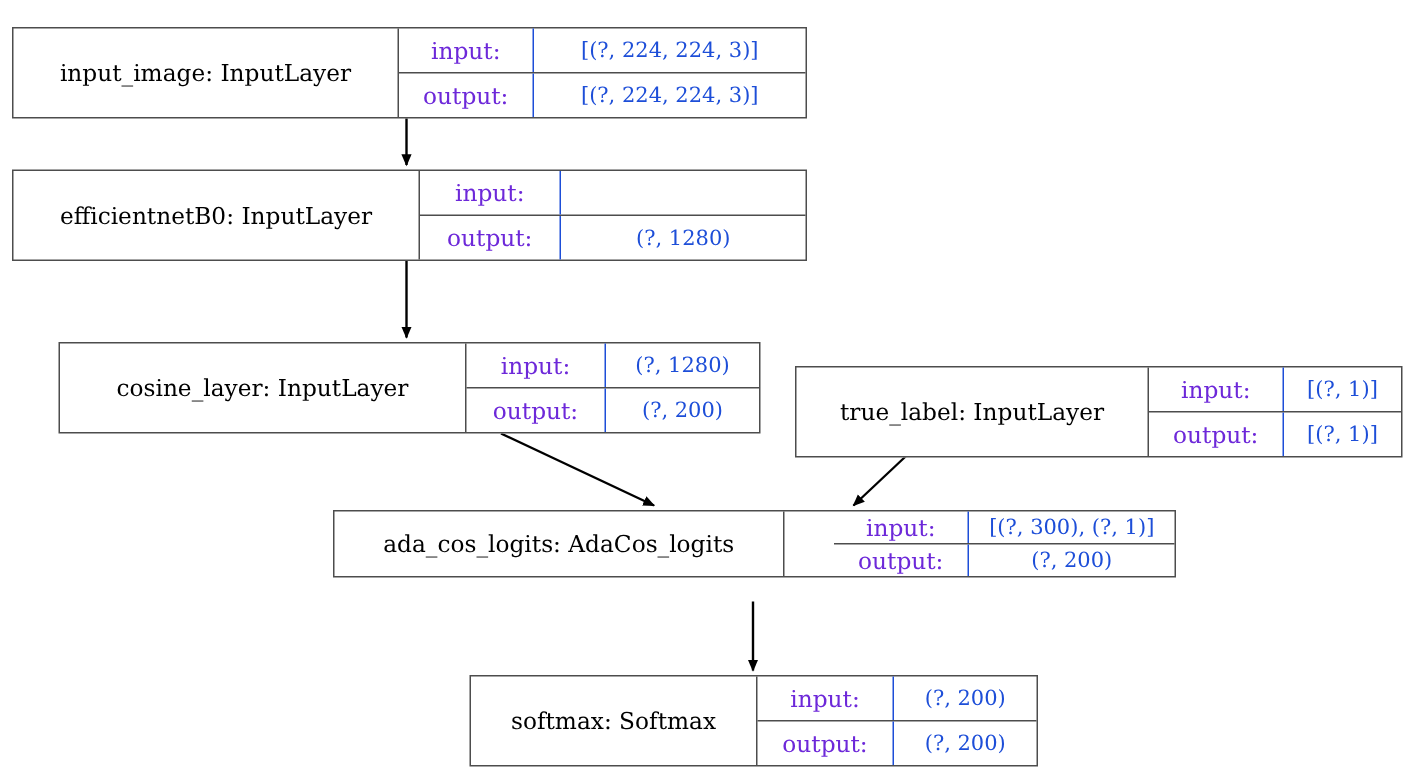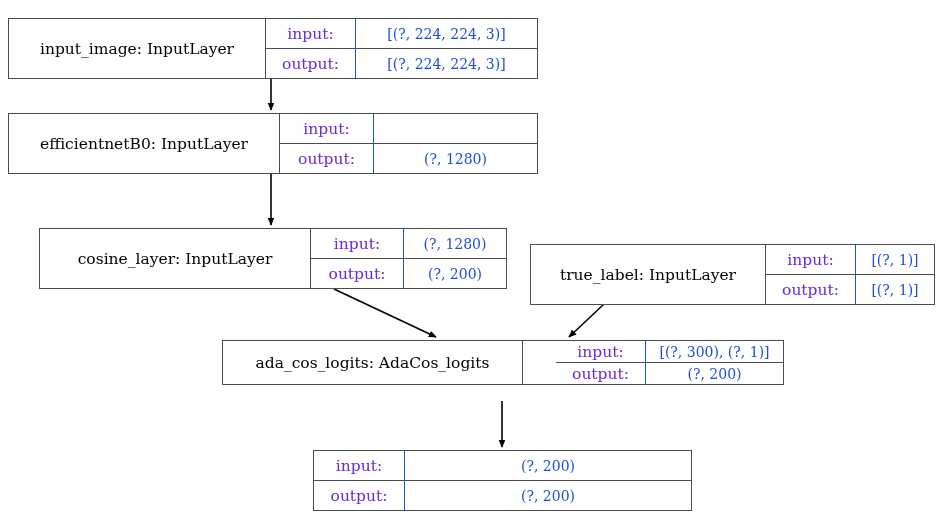--- a/index.html
+++ b/index.html
@@ -181,20 +181,21 @@
         <div class="row-val">[(?, 300), (?, 1)]</div>
       </div>
       <div class="node-row">
         <div class="row-key" style="width:90px;">output:</div>
         <div class="row-val">(?, 200)</div>
       </div>
     </div>
   </div>
 
   <div class="node" style="left:313px; top:450px; width:379px; height:61px;">
+    <div class="node-name" style="width:191px;">softmax: Softmax</div>
     <div class="node-table">
       <div class="node-row top">
         <div class="row-key" style="width:91px;">input:</div>
         <div class="row-val">(?, 200)</div>
       </div>
       <div class="node-row">
         <div class="row-key" style="width:91px;">output:</div>
         <div class="row-val">(?, 200)</div>
       </div>
     </div>

